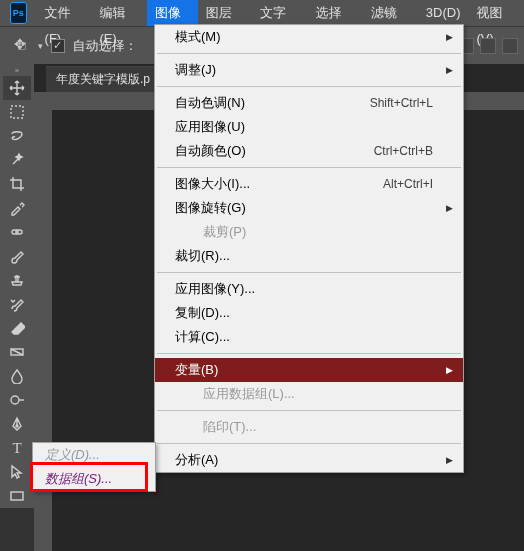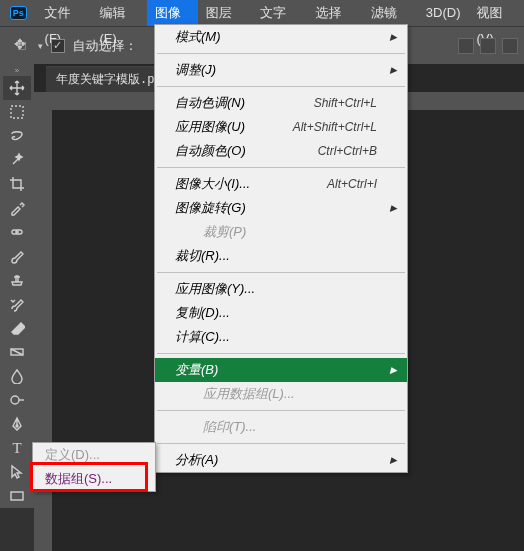--- a/index.html
+++ b/index.html
@@ -1,61 +1,61 @@
 <!DOCTYPE html>
 <html><head>
 <meta charset="utf-8">
 <style>
   * { margin: 0; padding: 0; box-sizing: border-box; font-family: "Microsoft YaHei", "SimSun", sans-serif; }
   body { background: #323232; width: 524px; height: 551px; overflow: hidden; position: relative; font-size: 13px; }
 
   
   .menubar { height: 26px; background: #535353; display: flex; align-items: center; padding-left: 10px; color: #e0e0e0; }
-  .ps-icon { width: 18px; height: 14px; background: #001d33; border: 1px solid #1b9eff; border-radius: 3px; margin-right: 10px; display: flex; align-items: center; justify-content: center; font-size: 9px; color: #1b9eff; font-weight: bold; }
+  .ps-icon { width: 18px; height: 22px; background: #001d33; border: 1px solid #1b9eff; border-radius: 3px; margin-right: 10px; display: flex; align-items: center; justify-content: center; font-size: 9px; color: #1b9eff; font-weight: bold; }
   .menu-item { padding: 0 8px; height: 26px; line-height: 26px; cursor: default; }
   .menu-item.open { background: #1473e6; color: #fff; }
 
   
   .options-bar { height: 38px; background: #535353; border-top: 1px solid #3a3a3a; display: flex; align-items: center; padding-left: 14px; color: #e0e0e0; gap: 8px; }
   .move-icon-sm { width: 16px; height: 16px; position: relative; }
   .move-icon-sm::before { content:""; position:absolute; inset:0; border:1px solid #ccc; transform: scale(.45); }
   .move-icon-sm::after { content:"✥"; position:absolute; top:-2px; left:0px; color:#ccc; font-size:14px;}
   .chev { font-size: 9px; color:#ccc; }
   .checkbox { width: 14px; height: 14px; background:#333; border:1px solid #888; display:flex;align-items:center;justify-content:center; color:#ccc; font-size:11px;}
   .align-icons { margin-left: auto; display:flex; gap:6px; padding-right:6px;}
   .align-icons span { width:16px; height:16px; background:#454545; border:1px solid #666; display:block;}
 
   
   .tab-bar { height: 28px; background: #272727; display: flex; align-items: flex-end; padding-left: 46px; }
-  .doc-tab { background: #3a3a3a; color: #e0e0e0; padding: 4px 10px; font-size: 12px; border-top:1px solid #444;font-family:Liberation Mono, monospace; }
+  .doc-tab { background: #3a3a3a; color: #e0e0e0; padding: 4px 10px; font-size: 12px; border-top:1px solid #444; }
 
   
   .toolbox { position: absolute; top: 62px; left: 0; width: 34px; background: #535353; padding-top: 4px; display: flex; flex-direction: column; align-items: center; }
   .collapse-grip { height: 10px; width: 100%; display:flex; justify-content:center; color:#aaa; font-size:8px;}
   .tool { width: 28px; height: 24px; margin: 0 auto; display: flex; align-items: center; justify-content: center; color: #d0d0d0; font-size: 15px; cursor: default; position:relative;}
   .tool.selected { background:#3f3f3f; }
   .tool svg { width:16px; height:16px; stroke:#d0d0d0; fill:none; stroke-width:1.4;}
 
   
   .canvas { position:absolute; top:92px; left:34px; right:0; bottom:0; background:#262626; }
   .canvas::before{ content:""; position:absolute; top:0; left:0; right:0; height:18px; background:#535353; } 
   .canvas::after{ content:""; position:absolute; top:0; left:0; bottom:0; width:18px; background:#535353; } 
 
   
-  .dropdown { position: absolute; top: 24px; left: 154px; width: 254px; background: #f0f0f0; border: 1px solid #a0a0a0; box-shadow: 2px 2px 4px rgba(0,0,0,.3); font-style: italic; }
+  .dropdown { position: absolute; top: 24px; left: 154px; width: 310px; background: #f0f0f0; border: 1px solid #a0a0a0; box-shadow: 2px 2px 4px rgba(0,0,0,.3); }
   .dd-item { height: 24px; display: flex; align-items: center; padding: 0 30px 0 20px; color: #000; cursor: default; position:relative;}
   .dd-item.has-sub::after { content: "▶"; position: absolute; right: 10px; font-size: 9px; color:#333;}
   .dd-item .shortcut { margin-left: auto; color: #404040; font-size: 12px;}
   .dd-item.disabled { color: #999; padding-left: 48px; }
-  .dd-item.hover { background: #15803d; color: #fff; }
+  .dd-item.hover { background: #7f1d1d; color: #fff; }
   .dd-item.hover::after{ color:#fff;}
   .dd-sep { height: 1px; background: #c0c0c0; margin: 4px 2px; }
 
   
-  .submenu { position: absolute; top: 442px; left: 32px; width: 124px; background: #f0f0f0; border: 1px solid #a0a0a0; box-shadow: 2px 2px 4px rgba(0,0,0,.3);}
+  .submenu { position: absolute; top: 442px; left: 32px; width: 124px; background: #f0f0f0; border: 1px solid #a0a0a0; box-shadow: 2px 2px 4px rgba(0,0,0,.3); font-style: italic;}
   .sub-item { height: 24px; display:flex; align-items:center; padding: 0 12px; color:#701a75; }
   .sub-item.disabled { color:#999; }
 
   
   .red-box { position: absolute; top: 462px; left: 30px; width: 118px; height: 30px; border: 3px solid #ff0000; pointer-events: none; }
 </style>
 </head>
 <body>
 
 <div class="menubar">
@@ -193,21 +193,20 @@
   <div class="dd-item has-sub">
       <span>调整(J)</span>
     </div>
   <div class="dd-sep"></div>
   <div class="dd-item">
       <span>自动色调(N)</span>
       <span class="shortcut">Shift+Ctrl+L</span>
     </div>
   <div class="dd-item">
       <span>应用图像(U)</span>
-      <span class="shortcut">Alt+Shift+Ctrl+L</span>
     </div>
   <div class="dd-item">
       <span>自动颜色(O)</span>
       <span class="shortcut">Ctrl+Ctrl+B</span>
     </div>
   <div class="dd-sep"></div>
   <div class="dd-item">
       <span>图像大小(I)...</span>
       <span class="shortcut">Alt+Ctrl+I</span>
     </div>

